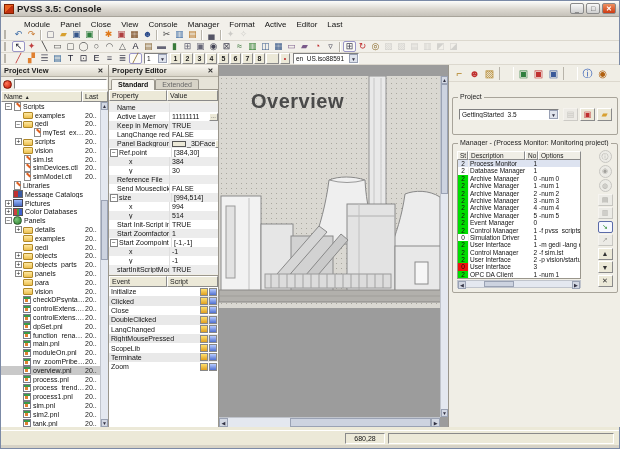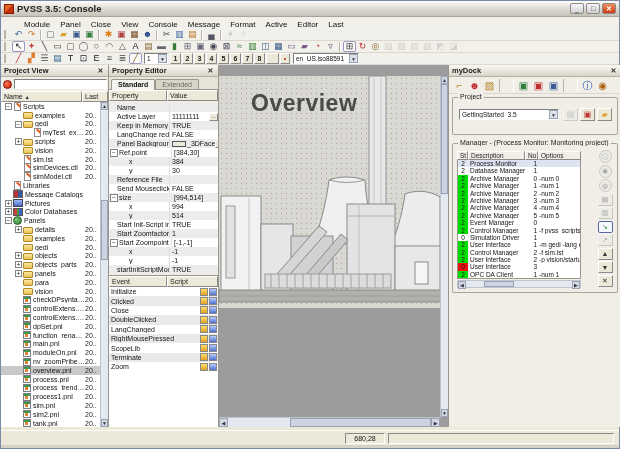--- a/index.html
+++ b/index.html
@@ -86,21 +86,21 @@
 .evrow:nth-child(odd){background:#e9e9e9}
 .evlbl{flex:1;overflow:hidden;white-space:nowrap}
 .evbtn{width:8px;height:8px;border:1px solid #888;margin-right:1px;flex:none}
 .evbtn.y{background:linear-gradient(#ffe070,#e0a020)}
 .evbtn.b{background:linear-gradient(#b8ccff,#5070d0)}
 
 #center{left:218px;width:230px;top:64px;bottom:21px;background:#9c9c9c;border-right:1px solid #9a968c}
 #doc-title{position:absolute;left:0;right:0;top:0;height:11px;background:linear-gradient(#e2e6ec,#aeb6c4);border-bottom:1px solid #8a92a2;font-size:7.5px;font-weight:bold;color:#1a1a2e;padding:0 3px;line-height:10px;white-space:nowrap;overflow:hidden}
 #viewport{position:absolute;left:0;right:0;top:11px;bottom:10px;background:#9c9c9c;overflow:hidden}
 #canvas{position:absolute;left:0;top:0;width:222px;height:232px;background-color:#dad8d2;background-image:radial-gradient(#a9a79e .7px,transparent .9px);background-size:5px 5px}
-#ov-heading{position:absolute;left:32px;top:14px;font-size:23px;font-weight:bold;color:#4a4a4a;letter-spacing:.5px}
+#ov-heading{position:absolute;left:32px;top:14px;font-size:20px;font-weight:bold;color:#4a4a4a;letter-spacing:.5px}
 #plant{position:absolute;left:0;bottom:0}
 #doc-vsb{top:11px;bottom:10px}
 #doc-vsb .sbthumb{height:110px}
 .hsb{position:absolute;left:0;right:8px;bottom:0;height:10px;background:#e4e8f0;border-top:1px solid #c0c4cc;display:flex;align-items:stretch}
 .hsb .sbarrow{width:9px;height:auto;line-height:8px}
 .hsb .sbthumb{width:150px;margin-left:62px}
 
 #dock{left:448px;width:172px;border-right:none}
 #dock-tb{display:flex;align-items:center;height:17px;padding-left:3px;border-bottom:1px solid #dcd8ce}
 #dock-tb .ti{width:15px;height:13px;font-size:10px}
@@ -151,21 +151,21 @@
     <span class="winbtn">□</span>
     <span class="winbtn" id="btn-close">✕</span>
   </div>
 
   <div id="menubar" class="abs">
     <span class="menu-item">Module</span>
       <span class="menu-item">Panel</span>
       <span class="menu-item">Close</span>
       <span class="menu-item">View</span>
       <span class="menu-item">Console</span>
-      <span class="menu-item">Message</span>
+      <span class="menu-item">Manager</span>
       <span class="menu-item">Format</span>
       <span class="menu-item">Active</span>
       <span class="menu-item">Editor</span>
       <span class="menu-item">Last</span>
   </div>
 
   <div id="tb1" class="tbar abs">
     <span class="grip"></span>
     <span class="ti k-btn">
         <span style="color: rgb(58, 106, 165);">↶</span>
@@ -941,24 +941,20 @@
       <div class="sbarrow" style="position:absolute;bottom:0;left:0;right:0">▼</div>
     </div>
     <div class="hsb">
       <div class="sbarrow">◀</div>
       <div class="sbthumb"></div>
       <div class="sbarrow" style="margin-left:auto">▶</div>
     </div>
   </div>
 
   <div id="dock" class="dock abs">
-    <div class="dockhead">
-      <span>myDock</span>
-      <span class="x">✕</span>
-    </div>
     <div id="dock-tb">
       <span class="ti k-btn">
           <span style="color: rgb(176, 128, 32);">⌐</span>
         </span>
         <span class="ti k-btn">
           <span style="color: rgb(192, 48, 48);">☻</span>
         </span>
         <span class="ti k-btn">
           <span style="color: rgb(176, 128, 32);">▨</span>
         </span>

